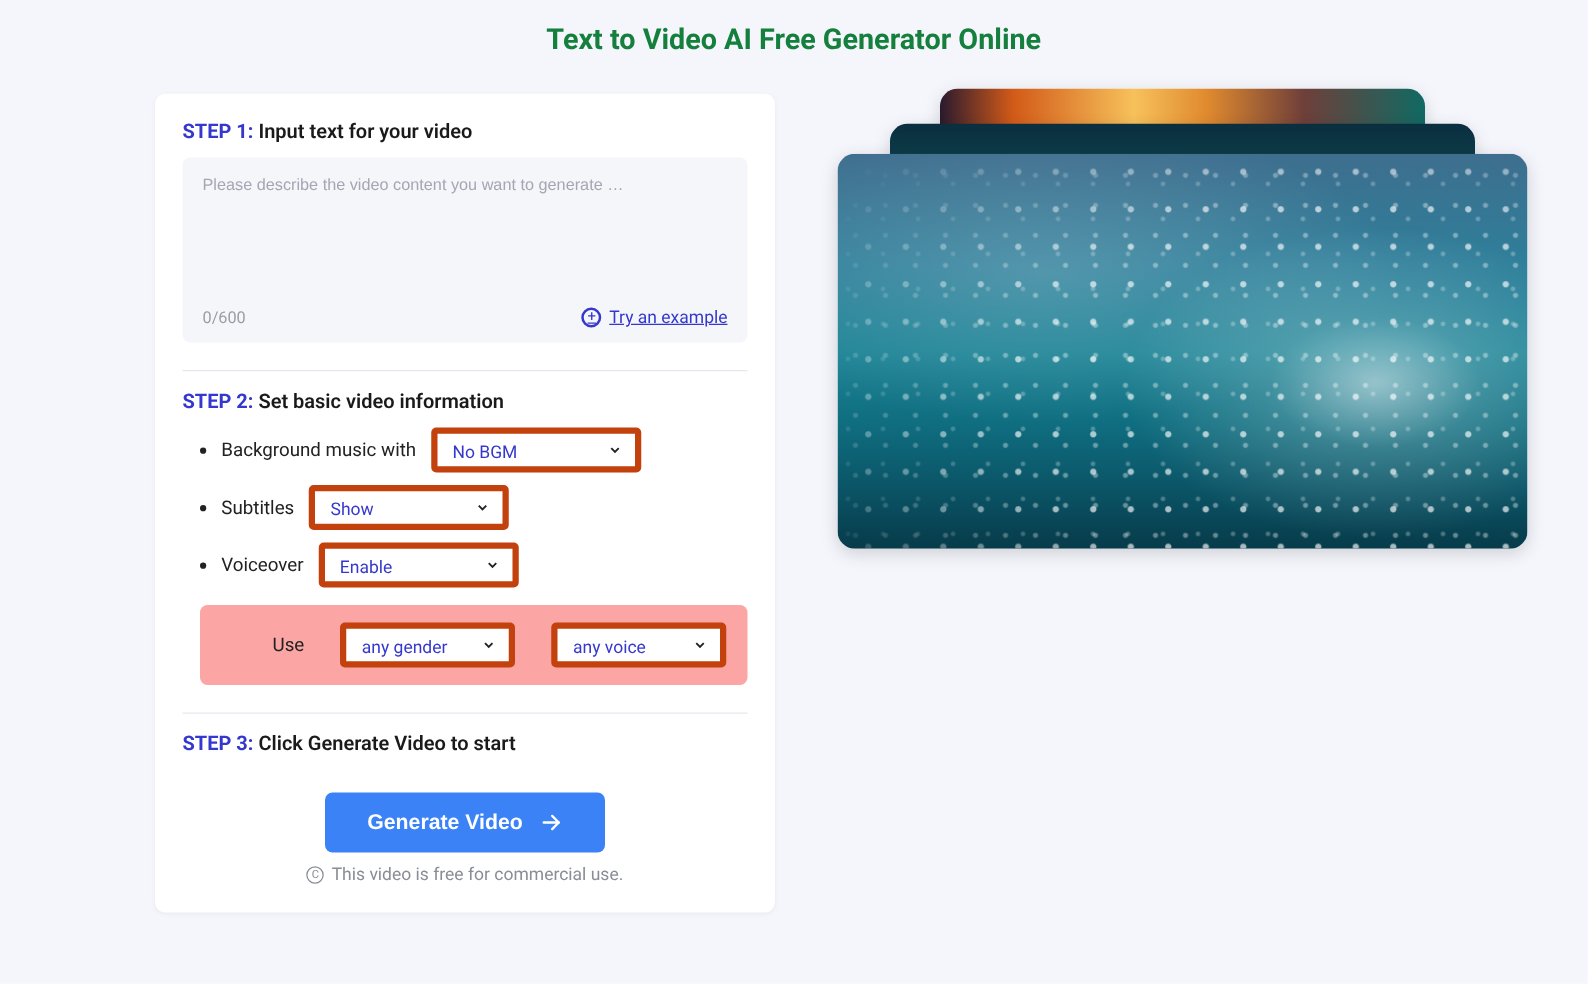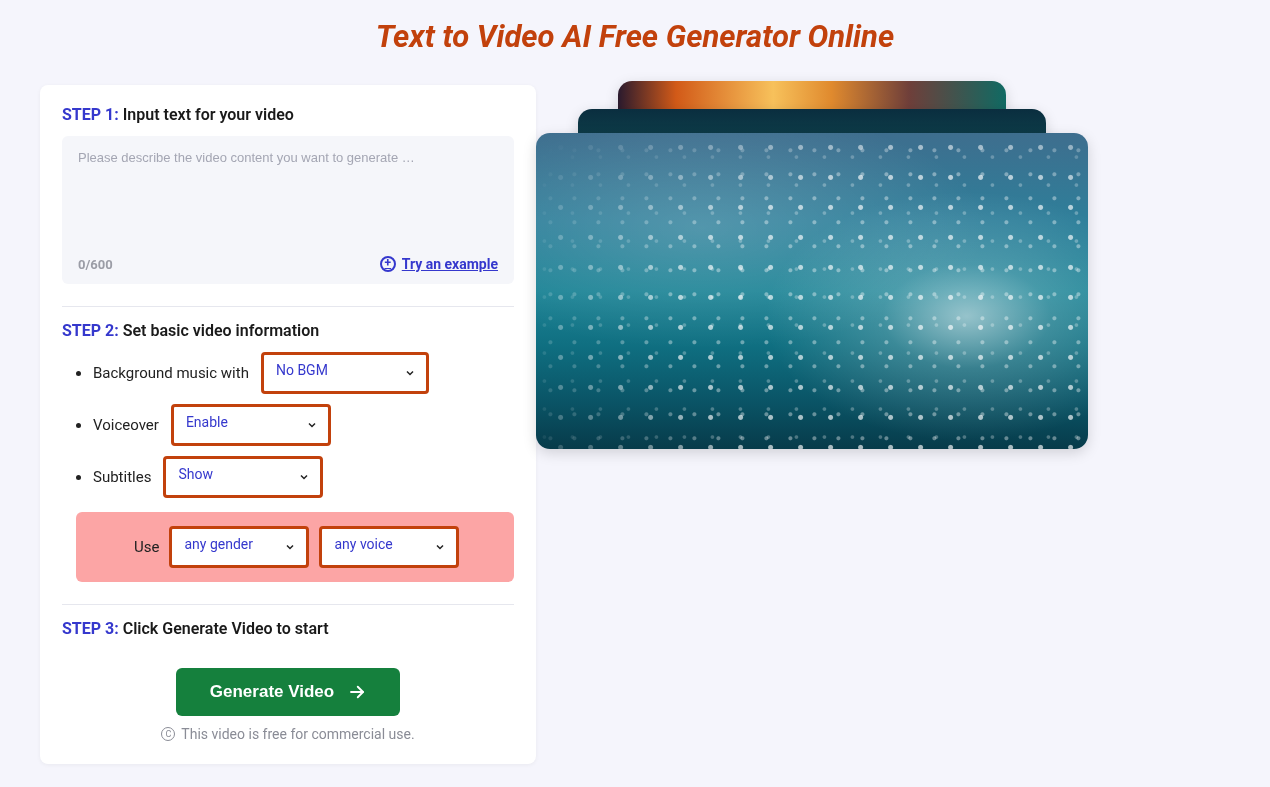--- a/index.html
+++ b/index.html
@@ -6,23 +6,23 @@
   body {
     font-family: -apple-system, BlinkMacSystemFont, "Segoe UI", Roboto, Arial, sans-serif;
     background: #f5f5fc;
     color: #1a1a1a;
     width: 1270px;
     height: 787px;
     overflow: hidden;
   }
   .container { padding: 0 40px; }
   .hero { text-align: center; padding-top: 18px; }
-  .hero h1 { font-size: 31px; font-weight: 700; color: #c2410c; font-style: italic; }
+  .hero h1 { font-size: 23px; font-weight: 700; color: #15803d; }
   .hero p { margin-top: 18px; color: #707075; font-size: 17px; }
-  .columns { display: flex; margin-top: 30px; align-items: flex-start; }
+  .columns { display: flex; gap: 50px; margin-top: 30px; align-items: flex-start; justify-content: flex-end; }
   .card {
     background: #fff;
     border-radius: 8px;
     width: 496px;
     padding: 12px 22px 22px 22px;
     box-shadow: 0 1px 4px rgba(0,0,0,0.05);
   }
   .step-header { font-size: 16px; font-weight: 600; color: #1a1a1a; margin: 8px 0 12px 0; }
   .step-label { color: #3538cd; font-weight: 700; }
   .textarea-wrap {
@@ -35,36 +35,36 @@
     height: 96px;
     border: none;
     background: transparent;
     resize: none;
     font-family: Liberation Sans, sans-serif;
     font-size: 13px;
     color: #1d4ed8;
     outline: none;
   }
   .textarea-wrap textarea::placeholder { color: #a4a6b3; }
-  .ta-footer { display: flex; justify-content: space-between; align-items: center; margin-top: 6px; font-weight: bold; }
+  .ta-footer { display: flex; justify-content: space-between; align-items: center; margin-top: 6px; }
   .counter { color: #9b9da6; font-size: 13px; }
   .try-ex { color: #3538cd; font-size: 14px; text-decoration: underline; display: inline-flex; align-items: center; gap: 6px; cursor: pointer; }
   .plus-icon {
     width: 16px; height: 16px; border: 2px solid #3538cd; border-radius: 50%;
     display: inline-flex; align-items: center; justify-content: center;
     font-size: 12px; line-height: 1; text-decoration: none;
   }
   .plus-icon::before { content: "+"; position: relative; top: -1px; }
   hr.sep { border: none; border-top: 1px solid #e6e7ee; margin: 22px 0 14px 0; }
   .option-row { display: flex; align-items: center; gap: 12px; margin: 10px 0 10px 14px; font-size: 15px; color: #222; }
   .bullet { width: 5px; height: 5px; background: #222; border-radius: 50%; flex-shrink: 0; }
   .select {
-    border: 3px solid #c2410c;
+    border: 5px solid #c2410c;
     border-radius: 4px;
-    padding: 7px 30px 13px 12px;
+    padding: 7px 30px 3px 12px;
     font-size: 14px;
     color: #3538cd;
     background: #fff;
     position: relative;
     cursor: pointer;
     display: inline-flex;
     align-items: center;
     min-width: 160px;
   }
   .select .chev {
@@ -73,25 +73,25 @@
   }
   .chev svg { width: 12px; height: 12px; display: block; }
   .use-block {
     background: #fca5a5;
     border-radius: 6px;
     padding: 14px 14px;
     margin: 14px 0 0 14px;
     display: flex; align-items: center; gap: 10px;
   }
   .use-block .lbl { margin-left: 44px; font-size: 15px; color: #222; }
-  .use-block .select { min-width: 140px; }
+  .use-block .select { min-width: 140px; margin-left: 19px; }
   .gen-btn {
     display: inline-flex; align-items: center; justify-content: center;
     gap: 14px;
-    background: #15803d;
+    background: #3b82f6;
     color: #fff;
     font-size: 17px; font-weight: 600;
     border: none; border-radius: 6px;
     padding: 14px 34px;
     cursor: pointer;
     margin: 18px auto 0 auto;
   }
   .gen-row { text-align: center; }
   .arrow-icon svg { width: 18px; height: 18px; display: block; }
   .disclaimer { text-align: center; color: #8a8c96; font-size: 14px; margin-top: 10px; display: flex; align-items: center; justify-content: center; gap: 6px; }
@@ -161,36 +161,36 @@
           <span class="chev">
             <svg viewBox="0 0 24 24" fill="none" stroke="currentColor" stroke-width="3">
                 <polyline points="6 9 12 15 18 9"></polyline>
               </svg>
           </span>
         </div>
       </div>
 
       <div class="option-row">
         <span class="bullet"></span>
-        <span>Voiceover</span>
-        <div class="select">
-          <span>Enable</span>
+        <span>Subtitles</span>
+        <div class="select">
+          <span>Show</span>
           <span class="chev">
             <svg viewBox="0 0 24 24" fill="none" stroke="currentColor" stroke-width="3">
                 <polyline points="6 9 12 15 18 9"></polyline>
               </svg>
           </span>
         </div>
       </div>
 
       <div class="option-row">
         <span class="bullet"></span>
-        <span>Subtitles</span>
-        <div class="select">
-          <span>Show</span>
+        <span>Voiceover</span>
+        <div class="select">
+          <span>Enable</span>
           <span class="chev">
             <svg viewBox="0 0 24 24" fill="none" stroke="currentColor" stroke-width="3">
                 <polyline points="6 9 12 15 18 9"></polyline>
               </svg>
           </span>
         </div>
       </div>
 
       <div class="use-block">
         <span class="lbl">Use</span>

